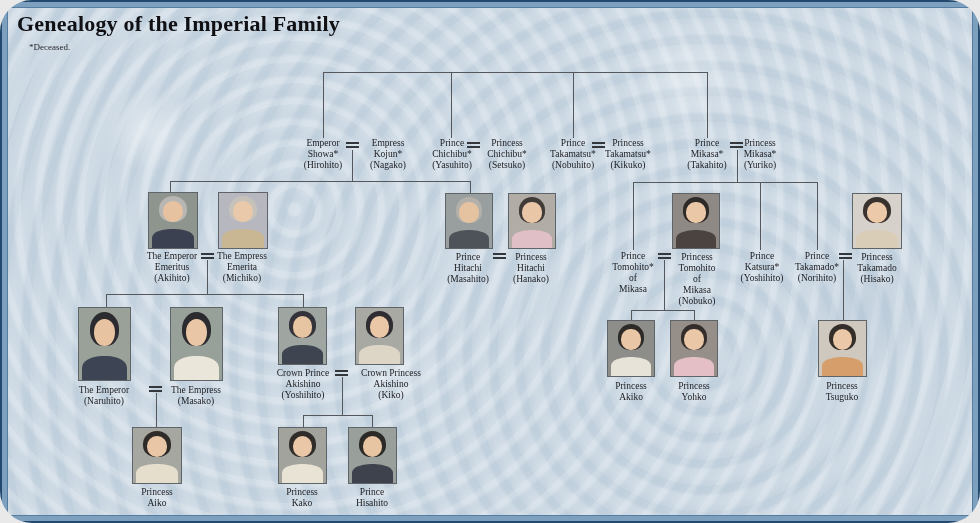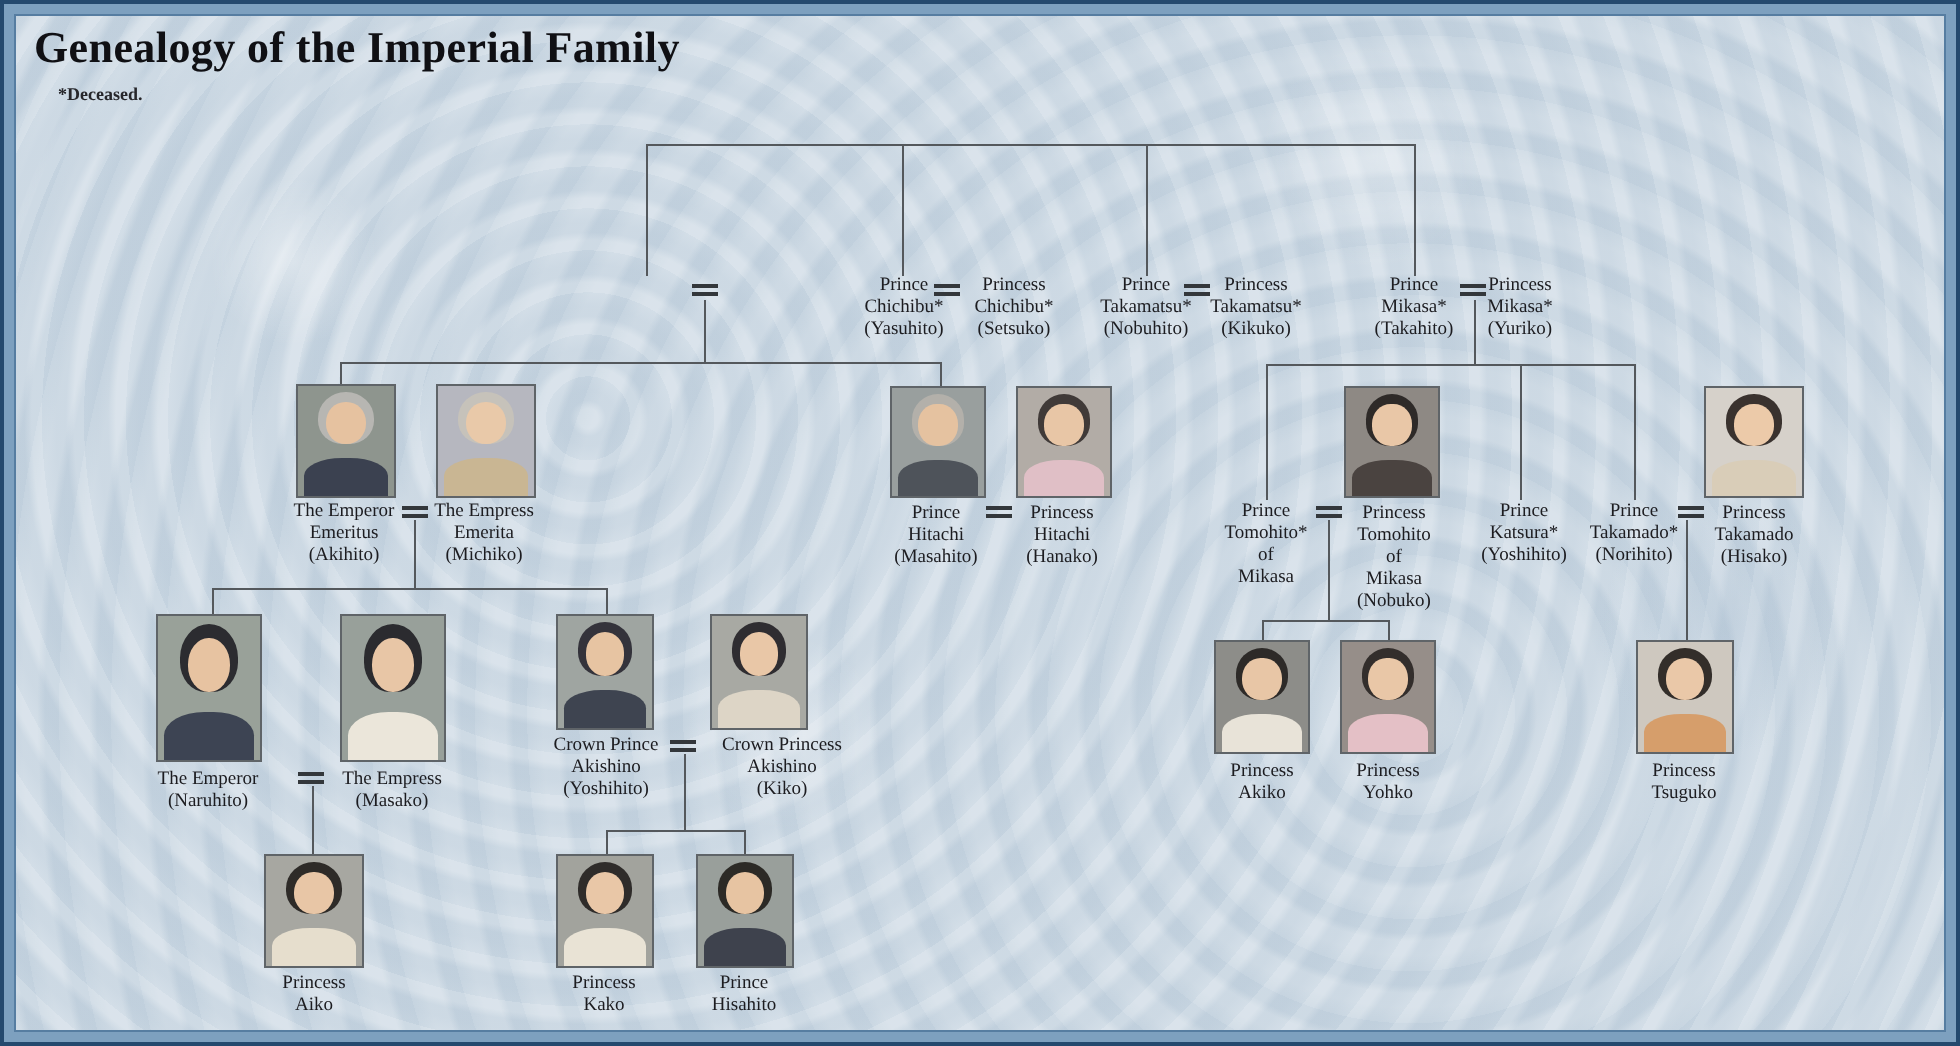--- a/index.html
+++ b/index.html
@@ -7,28 +7,29 @@
     position:relative;width:980px;height:523px;overflow:hidden;
     font-family:"Liberation Serif","DejaVu Serif",serif;
     background-color:#cbd8e3;
     background-image:
       radial-gradient(circle 60px at 15% 25%, rgba(255,255,255,.40) 0%, rgba(255,255,255,0) 70%),
       radial-gradient(circle 80px at 70% 15%, rgba(255,255,255,.35) 0%, rgba(255,255,255,0) 70%),
       radial-gradient(circle 70px at 40% 70%, rgba(255,255,255,.30) 0%, rgba(255,255,255,0) 70%),
       radial-gradient(circle 90px at 88% 60%, rgba(173,192,210,.35) 0%, rgba(173,192,210,0) 70%),
       repeating-radial-gradient(circle at 30% 40%, rgba(255,255,255,.16) 0 5px, rgba(168,188,206,.14) 9px 14px, rgba(255,255,255,0) 21px),
       repeating-radial-gradient(circle at 72% 68%, rgba(160,182,202,.15) 0 7px, rgba(255,255,255,.16) 11px 18px, rgba(255,255,255,0) 26px);
+    border-radius: 32px;
   }
   
   .frame-outer{position:absolute;inset:0;border:2px solid #24496e;pointer-events:none;z-index:50;}
   .frame-band{position:absolute;inset:2px;border:5px solid #7da0bf;pointer-events:none;z-index:50;}
   .frame-inner{position:absolute;inset:7px;border:1px solid #567da1;pointer-events:none;z-index:50;}
 
   .title{position:absolute;left:17px;top:11px;font-size:22px;font-weight:bold;color:#101014;letter-spacing:.2px;}
-  .note{position:absolute;left:29px;top:42px;font-size:9px;font-weight:bold;color:#26262a;}
+  .note{position:absolute;left:29px;top:42px;font-size:9px;font-weight:normal;color:#26262a;}
 
   .ln{position:absolute;background:#54585c;}
   .eq{position:absolute;width:13px;height:6px;border-top:2px solid #33373b;border-bottom:2px solid #33373b;box-sizing:border-box;}
 
   .lbl{
     position:absolute;width:80px;text-align:center;
     font-size:9.5px;line-height:11px;color:#1c1c20;
     white-space:pre-line;
   }
   .portrait{
@@ -169,20 +170,26 @@
       <i class="ph-hair"></i>
       <i class="ph-head"></i>
       <i class="ph-body"></i>
     </div>
   <div class="portrait" style="left: 348px; top: 427px; width: 49px; height: 57px; --bg: #999f9b; --hair: #2c2a26; --skin: #e7c4a2; --top: #3e424d;">
       <i class="ph-hair"></i>
       <i class="ph-head"></i>
       <i class="ph-body"></i>
     </div>
 
+  <div class="lbl" style="left:283px;top:138px">Emperor
+Showa*
+(Hirohito)</div>
+  <div class="lbl" style="left:348px;top:138px">Empress
+Kojun*
+(Nagako)</div>
   <div class="lbl" style="left:412px;top:138px">Prince
 Chichibu*
 (Yasuhito)</div>
   <div class="lbl" style="left:467px;top:138px">Princess
 Chichibu*
 (Setsuko)</div>
   <div class="lbl" style="left:533px;top:138px">Prince
 Takamatsu*
 (Nobuhito)</div>
   <div class="lbl" style="left:588px;top:138px">Princess

